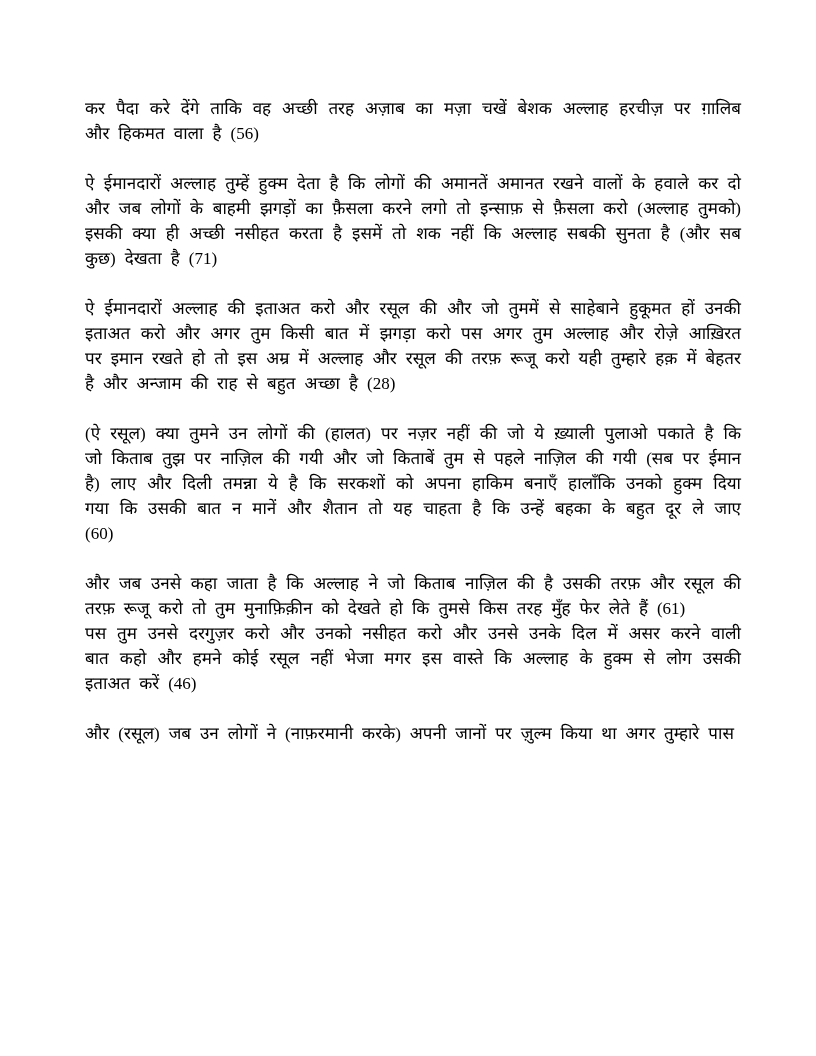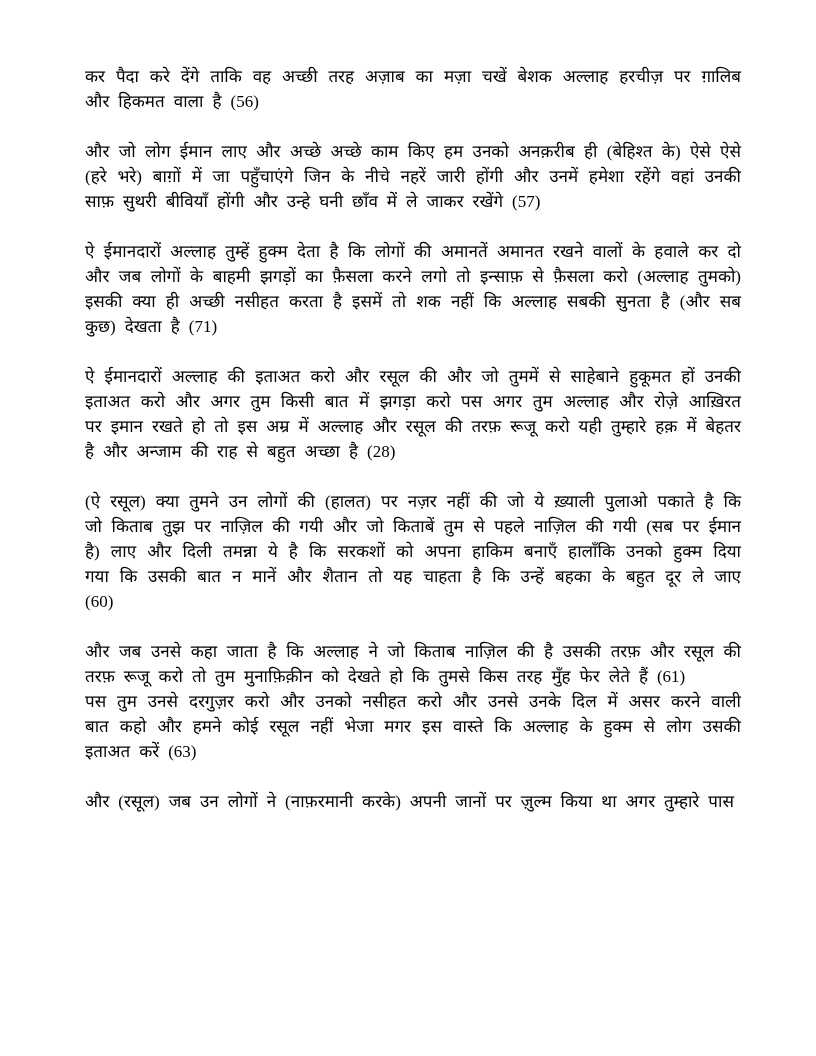--- a/index.html
+++ b/index.html
@@ -9,21 +9,21 @@
   }
   body {
     width: 816px;
     height: 1056px;
     overflow: hidden;
   }
   .page {
     box-sizing: border-box;
     width: 816px;
     height: 1056px;
-    padding: 64px 75px 0 85px;
+    padding: 96px 75px 0 85px;
     background: #ffffff;
   }
   .para {
     margin: 0 0 25px 0;
     font-family: "Liberation Serif", "DejaVu Serif", serif;
     font-size: 17px;
     line-height: 25px;
     color: #000000;
     text-align: justify;
     word-spacing: 0.28em;
@@ -35,20 +35,19 @@
   }
   .para:last-child {
     margin-bottom: 16px;
   }
 </style>
 </head>
 <body>
 
 <div class="page">
   <p class="para">कर पैदा करे देंगे ताकि वह अच्छी तरह अज़ाब का मज़ा चखें बेशक अल्लाह हरचीज़ पर ग़ालिब और हिकमत वाला है (56)</p>
-  <p class="para">और जो लोग ईमान लाए और अच्छे अच्छे काम किए हम उनको अनक़रीब ही (बेहिश्त के) ऐसे ऐसे (हरे भरे) बाग़ों में जा पहुँचाएंगे जिन के नीचे नहरें जारी होंगी और उनमें हमेशा रहेंगे वहां उनकी साफ़ सुथरी बीवियाँ होंगी और उन्हे घनी छाँव में ले जाकर रखेंगे (57)</p>
   <p class="para">ऐ ईमानदारों अल्लाह तुम्हें हुक्म देता है कि लोगों की अमानतें अमानत रखने वालों के हवाले कर दो और जब लोगों के बाहमी झगड़ों का फ़ैसला करने लगो तो इन्साफ़ से फ़ैसला करो (अल्लाह तुमको) इसकी क्या ही अच्छी नसीहत करता है इसमें तो शक नहीं कि अल्लाह सबकी सुनता है (और सब कुछ) देखता है (71)</p>
   <p class="para">ऐ ईमानदारों अल्लाह की इताअत करो और रसूल की और जो तुममें से साहेबाने हुकूमत हों उनकी इताअत करो और अगर तुम किसी बात में झगड़ा करो पस अगर तुम अल्लाह और रोज़े आख़िरत पर इमान रखते हो तो इस अम्र में अल्लाह और रसूल की तरफ़ रूजू करो यही तुम्हारे हक़ में बेहतर है और अन्जाम की राह से बहुत अच्छा है (28)</p>
   <p class="para">(ऐ रसूल) क्या तुमने उन लोगों की (हालत) पर नज़र नहीं की जो ये ख़्याली पुलाओ पकाते है कि जो किताब तुझ पर नाज़िल की गयी और जो किताबें तुम से पहले नाज़िल की गयी (सब पर ईमान है) लाए और दिली तमन्ना ये है कि सरकशों को अपना हाकिम बनाएँ हालाँकि उनको हुक्म दिया गया कि उसकी बात न मानें और शैतान तो यह चाहता है कि उन्हें बहका के बहुत दूर ले जाए (60)</p>
   <p class="para compact">और जब उनसे कहा जाता है कि अल्लाह ने जो किताब नाज़िल की है उसकी तरफ़ और रसूल की तरफ़ रूजू करो तो तुम मुनाफ़िक़ीन को देखते हो कि तुमसे किस तरह मुँह फेर लेते हैं (61)</p>
-  <p class="para">पस तुम उनसे दरगुज़र करो और उनको नसीहत करो और उनसे उनके दिल में असर करने वाली बात कहो और हमने कोई रसूल नहीं भेजा मगर इस वास्ते कि अल्लाह के हुक्म से लोग उसकी इताअत करें (63)</p>
+  <p class="para">पस तुम उनसे दरगुज़र करो और उनको नसीहत करो और उनसे उनके दिल में असर करने वाली बात कहो और हमने कोई रसूल नहीं भेजा मगर इस वास्ते कि अल्लाह के हुक्म से लोग उसकी इताअत करें (46)</p>
   <p class="para">और (रसूल) जब उन लोगों ने (नाफ़रमानी करके) अपनी जानों पर ज़ुल्म किया था अगर तुम्हारे पास</p>
 </div>
 
 </body></html>

